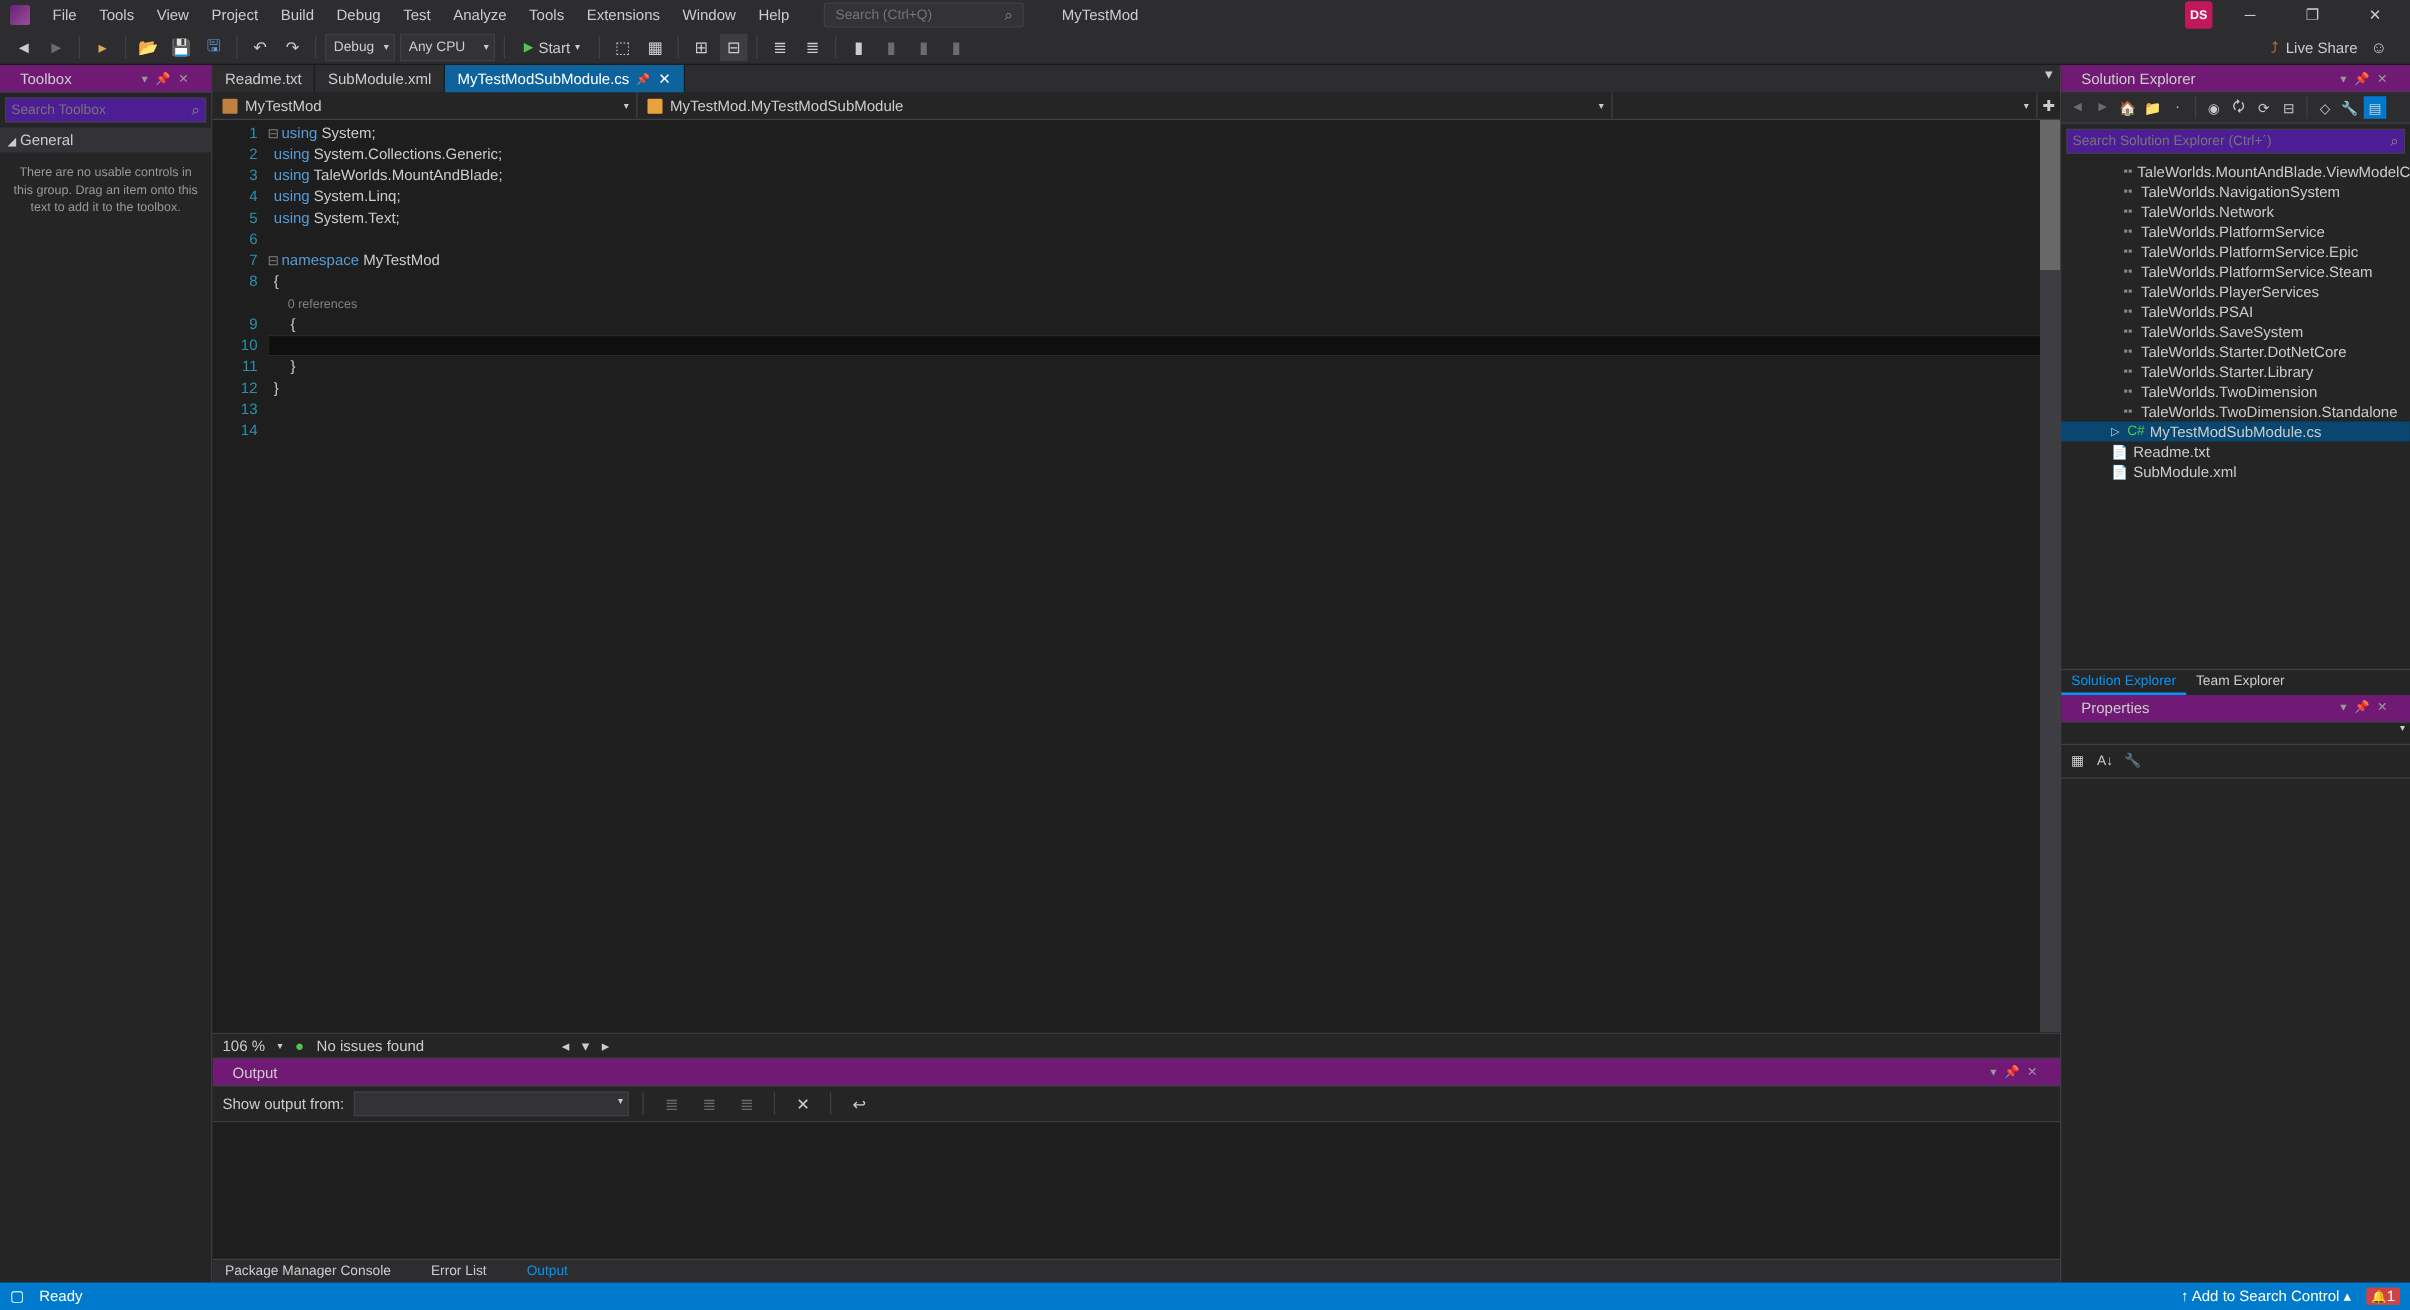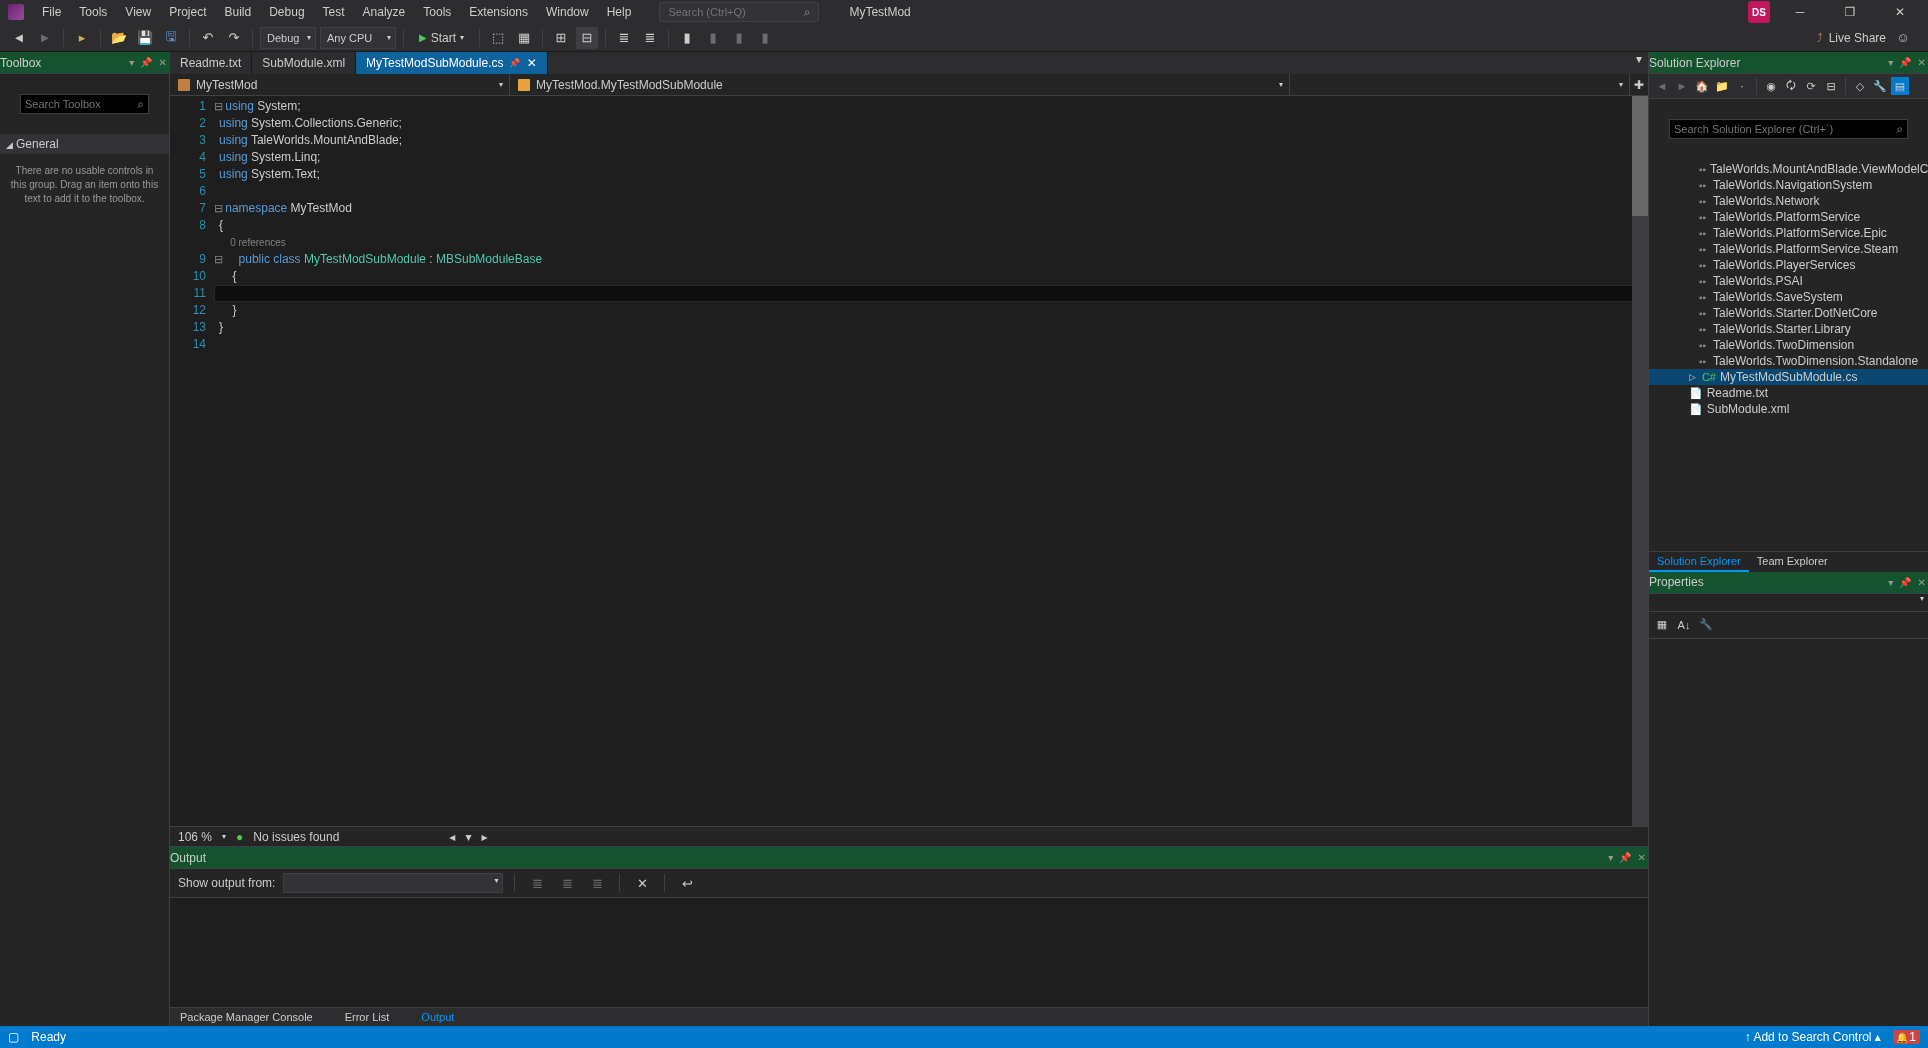--- a/index.html
+++ b/index.html
@@ -20,24 +20,24 @@
 .tb-icon { width: 22px; height: 22px; display: flex; align-items: center; justify-content: center; cursor: pointer; color: #ccc; font-size: 13px; }
 .tb-sep { width: 1px; height: 18px; background: #3f3f46; margin: 0 3px; }
 .dropdown { background: #333337; border: 1px solid #3f3f46; padding: 2px 16px 2px 6px; height: 22px; display: flex; align-items: center; font-size: 11px; cursor: pointer; position: relative; }
 .dropdown::after { content: '▾'; position: absolute; right: 4px; font-size: 8px; color: #ccc; }
 .start-btn { display: flex; align-items: center; gap: 4px; padding: 2px 8px; cursor: pointer; }
 .play { color: #4ec94e; font-size: 10px; }
 .live-share { margin-left: auto; display: flex; align-items: center; gap: 6px; margin-right: 6px; }
 
 .main { flex: 1; display: flex; overflow: hidden; }
 .left-panel { width: 170px; background: #252526; border-right: 1px solid #3f3f46; display: flex; flex-direction: column; }
-.panel-header { height: 22px; background: #14532d; border-bottom: 1px solid #3f3f46; padding: 0 0; display: flex; align-items: center; font-size: 11px; color: #ccc; }
+.panel-header { height: 22px; background: #701a75; border-bottom: 1px solid #3f3f46; padding: 0 16px; display: flex; align-items: center; font-size: 11px; color: #ccc; }
 .panel-header .icons { margin-left: auto; display: flex; gap: 2px; }
 .panel-header .icons span { cursor: pointer; font-size: 10px; color: #999; padding: 0 2px; }
-.panel-search { background: #000000; border: 1px solid #3f3f46; margin: 20px; padding: 2px 4px; display: flex; align-items: center; }
+.panel-search { background: #4c1d95; border: 1px solid #3f3f46; margin: 4px; padding: 2px 4px; display: flex; align-items: center; }
 .panel-search input { background: transparent; border: none; color: #999; width: 100%; outline: none; font-size: 11px; }
 .general { background: #333337; padding: 3px 6px; font-size: 11px; cursor: pointer; }
 .toolbox-text { padding: 10px; font-size: 10px; text-align: center; color: #999; line-height: 1.4; }
 
 .center { flex: 1; display: flex; flex-direction: column; overflow: hidden; }
 .tabs { height: 22px; background: #2d2d30; display: flex; align-items: stretch; }
 .tab { padding: 3px 10px; font-size: 11px; cursor: pointer; display: flex; align-items: center; gap: 6px; border-right: 1px solid #1a1a1a; color: #ccc; }
 .tab.active { background: #0e639c; color: white; }
 .tab .close { font-size: 12px; cursor: pointer; }
 .pin { font-size: 9px; }
@@ -238,21 +238,20 @@
       <div class="code" id="code">
           <div class="code-line"><span class="fold">⊟</span><span class="kw">using </span><span class="">System;</span></div>
           <div class="code-line"><span class="fold"> </span><span class="kw">using </span><span class="">System.Collections.Generic;</span></div>
           <div class="code-line"><span class="fold"> </span><span class="kw">using </span><span class="">TaleWorlds.MountAndBlade;</span></div>
           <div class="code-line"><span class="fold"> </span><span class="kw">using </span><span class="">System.Linq;</span></div>
           <div class="code-line"><span class="fold"> </span><span class="kw">using </span><span class="">System.Text;</span></div>
           <div class="code-line"><span class="fold"> </span></div>
           <div class="code-line"><span class="fold">⊟</span><span class="kw">namespace </span><span class="">MyTestMod</span></div>
           <div class="code-line"><span class="fold"> </span><span class="">{</span></div>
           <div class="code-line"><span class="fold"> </span><span class="ref">    0 references</span></div>
-          <div class="code-line"><span class="fold">⊟</span><span class="">    </span><span class="kw">public </span><span class="kw">class </span><span class="cls">MyTestModSubModule</span><span class=""> : </span><span class="cls">MBSubModuleBase</span></div>
           <div class="code-line"><span class="fold"> </span><span class="">    {</span></div>
           <div class="code-line current-line"><span class="fold"> </span><span class="">        </span></div>
           <div class="code-line"><span class="fold"> </span><span class="">    }</span></div>
           <div class="code-line"><span class="fold"> </span><span class="">}</span></div>
           <div class="code-line"><span class="fold"> </span></div>
         </div>
       <div class="vscroll">
         <div class="vscroll-thumb"></div>
       </div>
     </div>

